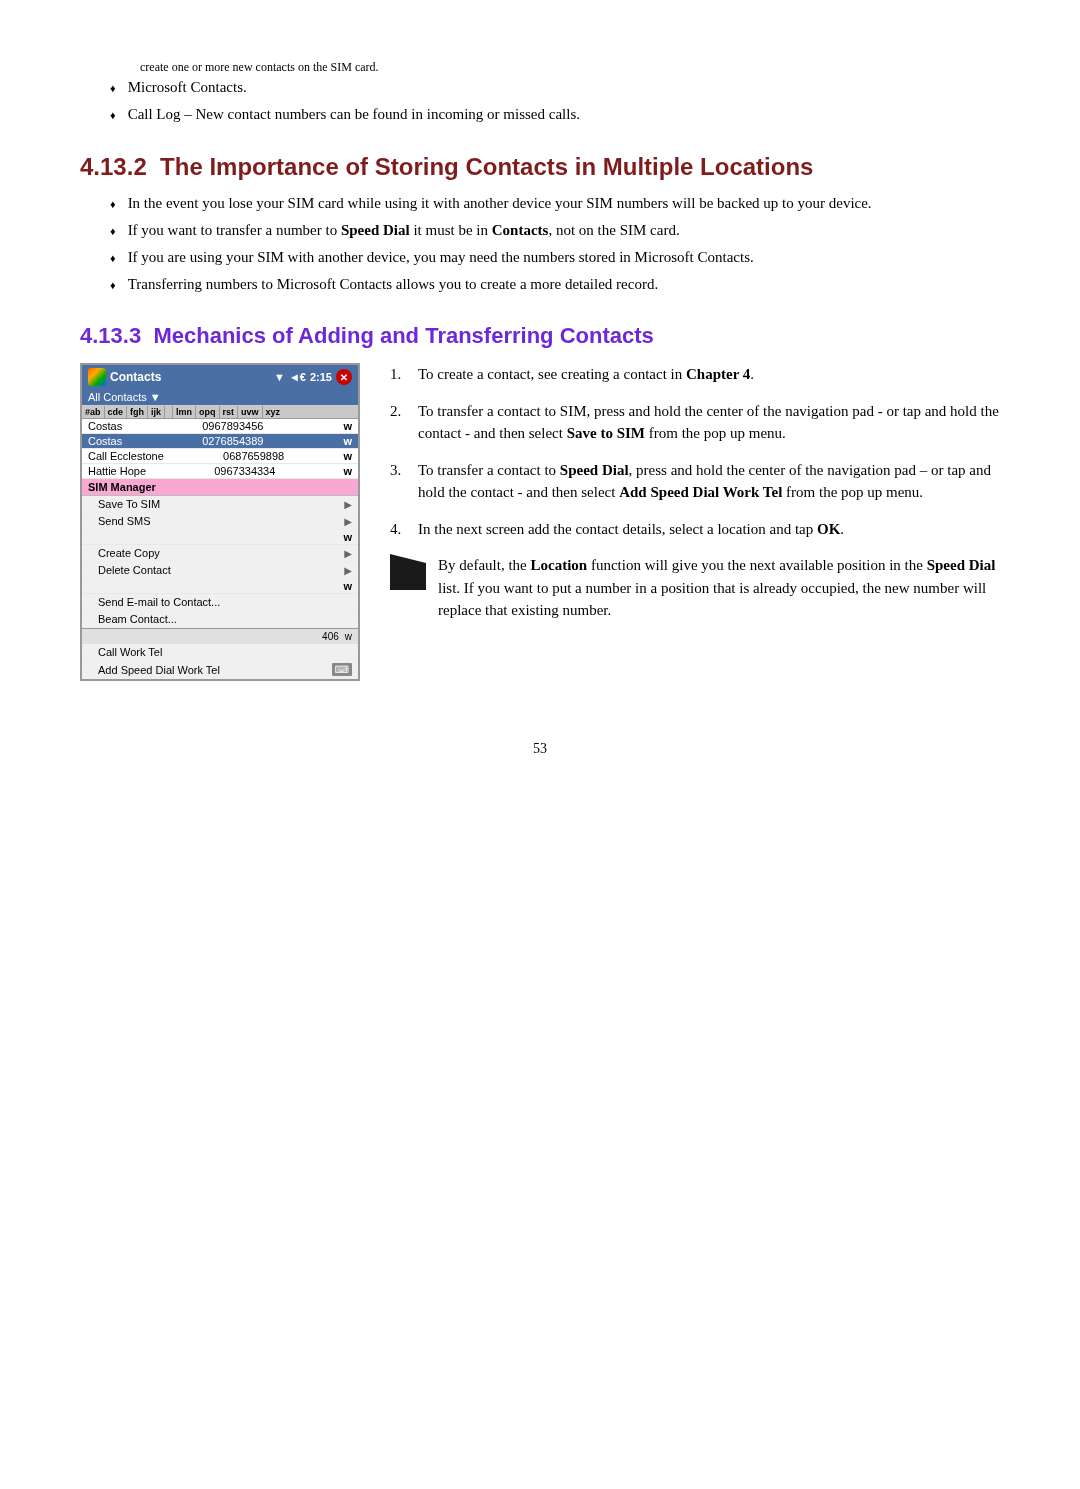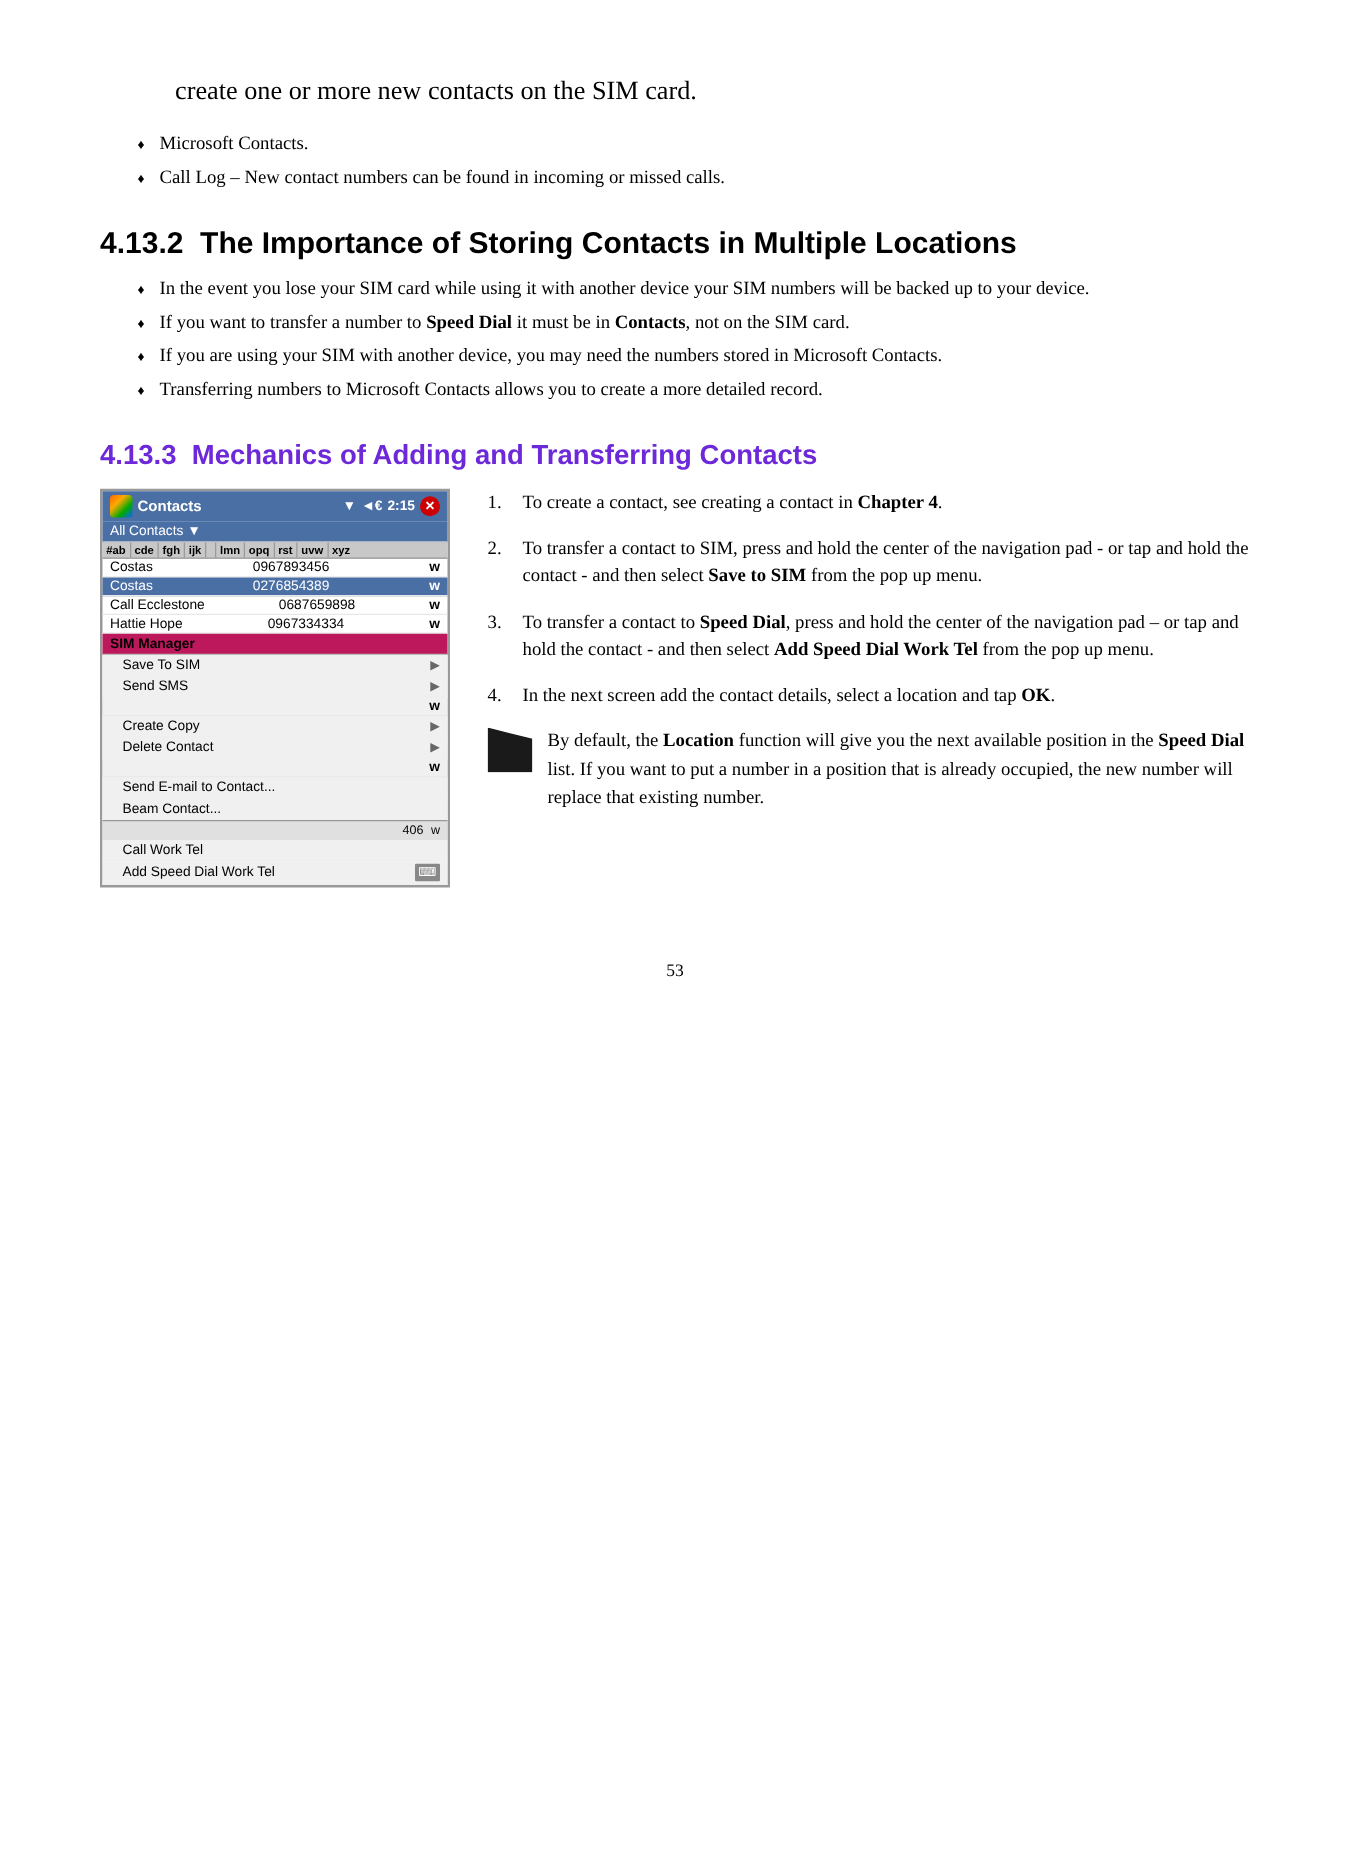--- a/index.html
+++ b/index.html
@@ -8,22 +8,22 @@
       font-size: 15px;
       background: #ffffff;
       color: #000000;
       width: 1080px;
       min-height: 1489px;
       padding: 60px 80px;
     }
 
     .intro-text {
       margin-left: 60px;
-      margin-bottom: 22px;
-      font-size: 21px;
+      margin-bottom: 4px;
+      font-size: 12px;
     }
 
     .bullet-list {
       list-style: none;
       margin-bottom: 18px;
       padding-left: 30px;
     }
     .bullet-list li {
       display: flex;
       align-items: flex-start;
@@ -36,21 +36,21 @@
       margin-top: 3px;
       flex-shrink: 0;
     }
 
     .section-heading {
       font-family: Arial, Helvetica, sans-serif;
       font-size: 24px;
       font-weight: bold;
       margin-bottom: 14px;
       margin-top: 30px;
-      color: #000000;
+      color: #7f1d1d;
     }
 
     .section-heading-sm {
       font-family: Arial, Helvetica, sans-serif;
       font-size: 22px;
       font-weight: bold;
       margin-bottom: 14px;
       margin-top: 30px;
       color: #6d28d9;
     }
@@ -163,21 +163,21 @@
     }
     .phone-menu-arrow {
       color: #666;
       font-size: 10px;
     }
 
     .phone-menu-group {
       background: #f0f0f0;
     }
     .phone-menu-top {
-      background: #be185d;
+      background: #f9a8d4;
       padding: 2px 6px;
       font-size: 11px;
       font-weight: bold;
       border-bottom: 1px solid #bbb;
     }
 
     .phone-footer {
       display: flex;
       justify-content: space-between;
       align-items: flex-start;

